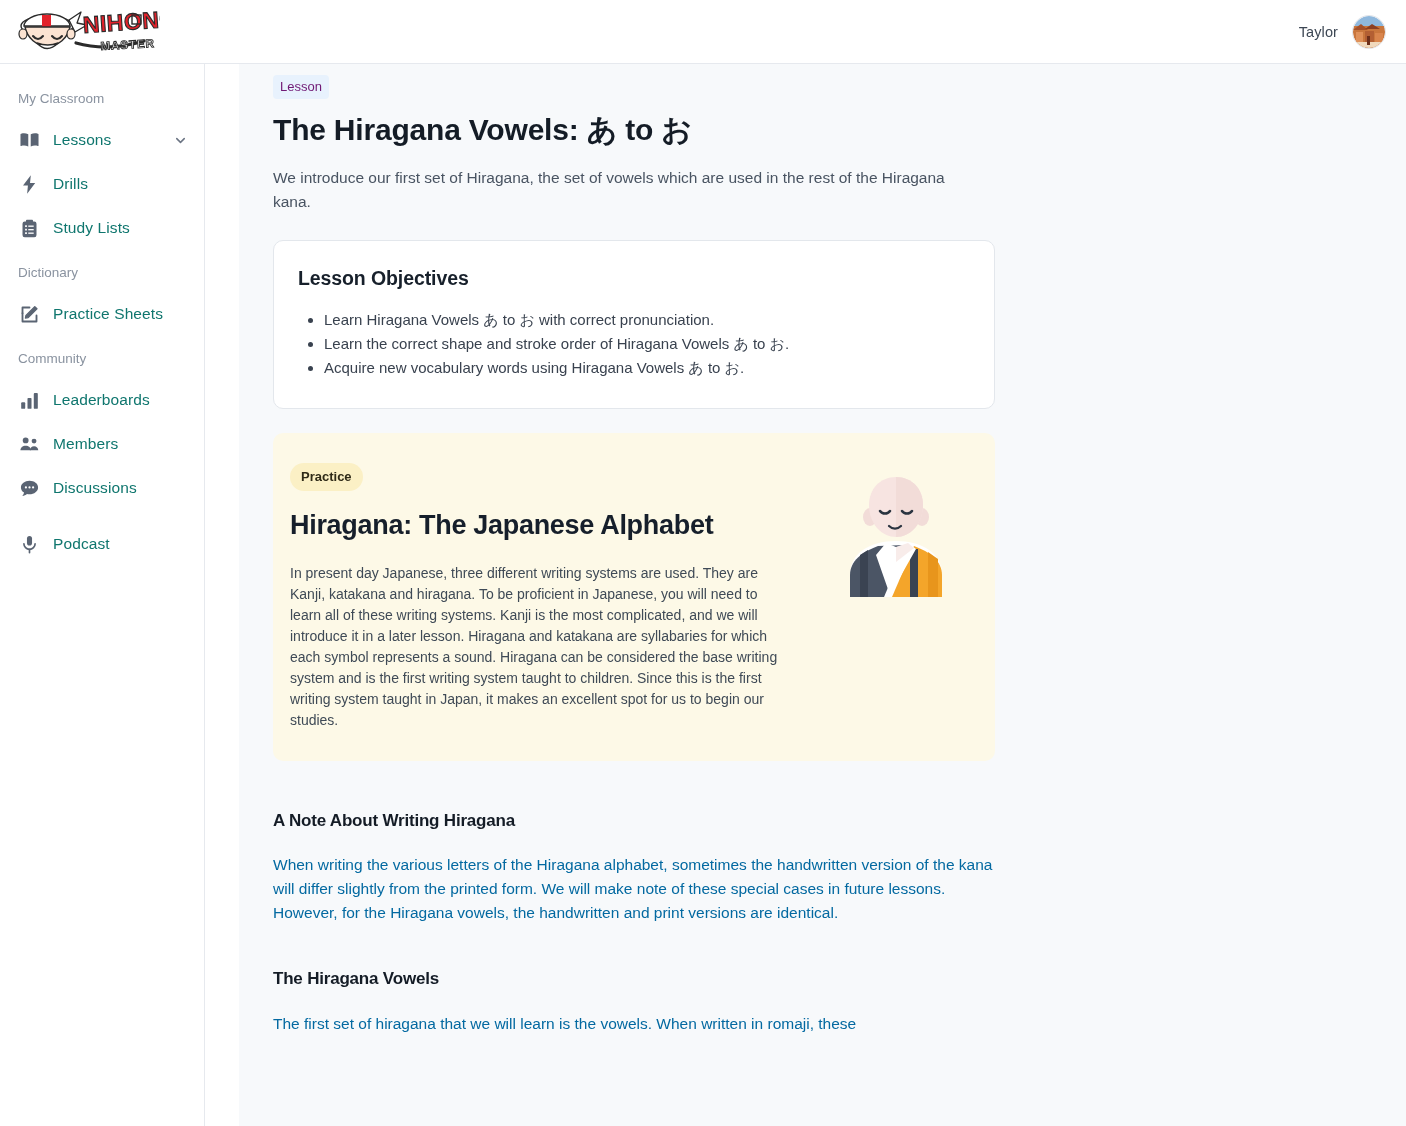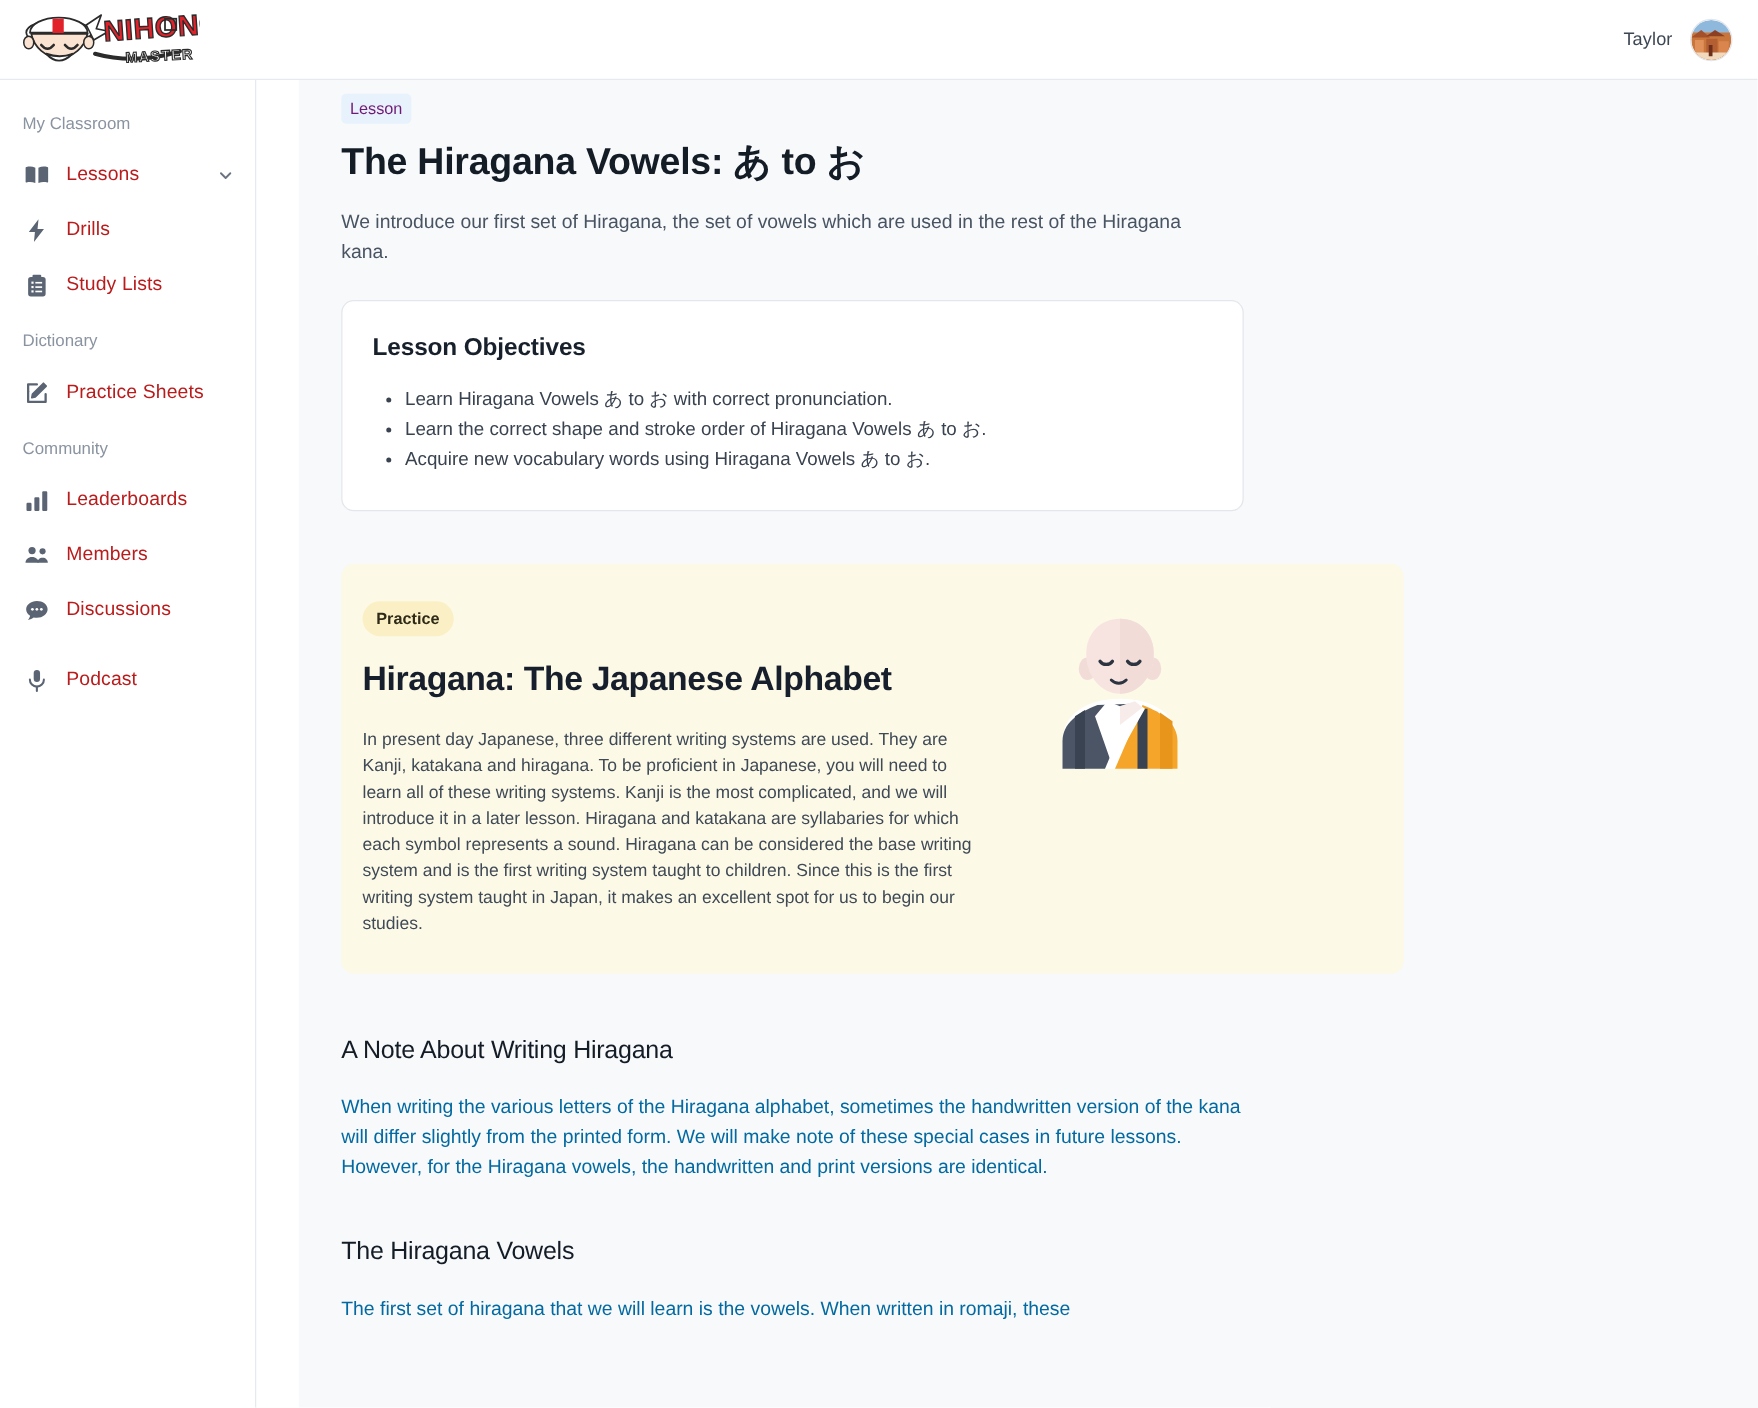--- a/index.html
+++ b/index.html
@@ -69,21 +69,21 @@
     position: relative;
   }
   .nav-ico {
     width: 22px; height: 22px; flex: none;
     display: flex; align-items: center; justify-content: center;
     color: #5a6473;
     margin-right: 13px;
   }
   .nav-ico svg { display: block; }
   .nav-label {
-    font-size: 15.5px; color: #b91c1c; letter-spacing: .1px;
+    font-size: 15.5px; color: #0f766e; letter-spacing: .1px;
   }
   .nav-chevron {
     margin-left: auto; color: #6b7483;
     display: flex; align-items: center;
   }
 
   
   .main {
     position: absolute; top: 64px; left: 239px;
     width: 1167px; height: 1062px;
@@ -148,22 +148,22 @@
   .objectives li {
     font-size: 15px;
     line-height: 24px;
     color: #39424f;
     margin-bottom: 0px;
   }
   .objectives li::marker { color: #39424f; }
 
   
   .practice {
-    margin-top: 42px;
-    width: 850px;
+    margin-top: 24px;
+    width: 722px;
     background: #fdf9e7;
     border-radius: 10px;
     padding: 30px 16px 30px 17px;
     display: flex;
     align-items: flex-start;
   }
   .practice-left { width: 500px; flex: none; }
   .badge-practice {
     background: #fbf0c5;
     color: #2f2a17;
@@ -186,22 +186,22 @@
     color: #3f4a56;
     margin: 19px 0 0 0;
   }
   .practice-right {
     margin-left: 42px;
     margin-top: 8px;
     width: 130px; flex: none;
   }
 
   h2.section-head {
-    font-size: 20px;
-    font-weight: 400;
+    font-size: 17px;
+    font-weight: 700;
     color: #141c26;
     margin: 50px 0 0 0;
     letter-spacing: -0.2px;
   }
   p.section-body {
     font-size: 15.5px;
     line-height: 24px;
     color: #0369a1;
     margin: 22px 18px 0 0;
     width: 722px;

